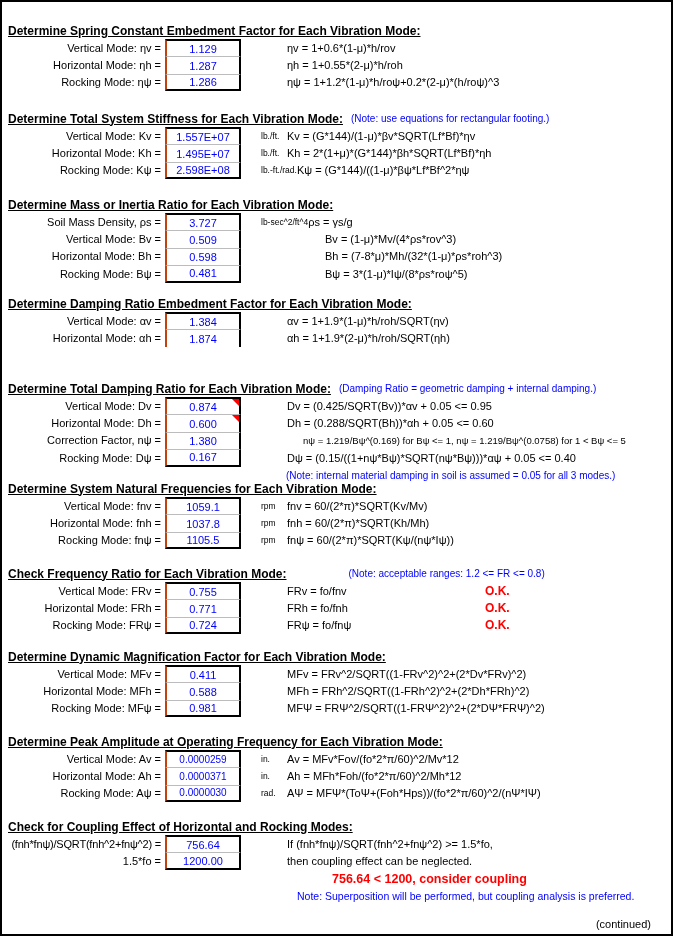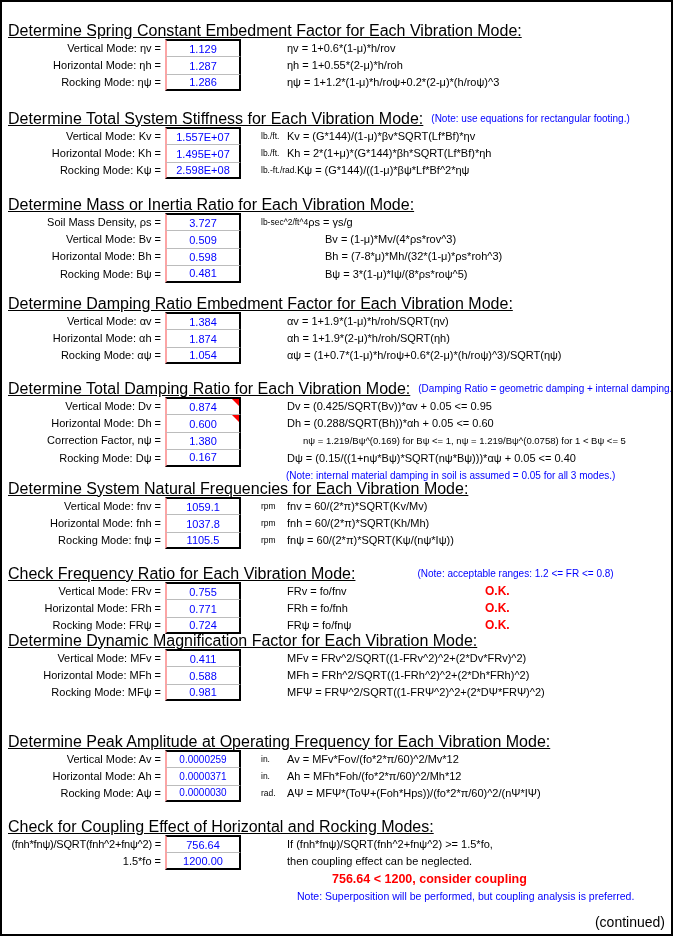--- a/index.html
+++ b/index.html
@@ -4,51 +4,51 @@
 <style>
   html,body{margin:0;padding:0;background:#fff;}
   .page{
     position:relative;width:673px;height:936px;box-sizing:border-box;
     border:2px solid #000;background:#fff;overflow:hidden;
     font-family:"Liberation Sans",sans-serif;font-size:11px;color:#000;
     --value:#0000ff;--note:#0000ff;--alert:#ff0000;
   }
   .section{position:absolute;left:6px;width:662px;}
   #s0{top:20px}#s1{top:108px}#s2{top:194px}#s3{top:293px}#s4{top:378px}
-  #s5{top:478px}#s6{top:563px}#s7{top:630px}#s8{top:731px}#s9{top:816px}
+  #s5{top:478px}#s6{top:563px}#s7{top:646px}#s8{top:731px}#s9{top:816px}
   .shead{height:17px;display:flex;align-items:center;}
-  .stitle{font-weight:normal;font-size:16px;text-decoration:underline;white-space:nowrap;}
+  .stitle{font-weight:bold;font-size:12px;text-decoration:underline;white-space:nowrap;}
   .snote{color:var(--note);font-size:10px;margin-left:8px;white-space:nowrap;}
   #s6 .snote{margin-left:62px;}
   .rows{display:block;}
   .row{display:flex;align-items:stretch;height:17.4px;position:relative;}
   .lbl{width:157px;display:flex;align-items:center;justify-content:flex-end;
        padding-right:4px;white-space:nowrap;box-sizing:border-box;}
   #s9 .rows .row:nth-child(1) .lbl{font-size:11px;letter-spacing:-0.2px;}
   .vbox{width:76px;box-sizing:border-box;position:relative;
-        border-left:2px solid #fca5a5;border-right:2px solid #000;border-top:1px solid #bcbcbc;
+        border-left:2px solid #c2410c;border-right:2px solid #000;border-top:1px solid #bcbcbc;
         display:flex;align-items:center;justify-content:center;color:var(--value);}
   .row.first .vbox{border-top:2px solid #000;}
   .row.last .vbox{border-bottom:2px solid #000;}
   #s8 .vbox{font-size:10px;}
   .cmark{position:absolute;top:0;right:0;width:0;height:0;
          border-left:7px solid transparent;border-top:7px solid var(--alert);}
   .units{min-width:46px;font-size:8.5px;display:flex;align-items:center;
          padding-left:20px;white-space:nowrap;box-sizing:border-box;}
   .formula{display:flex;align-items:center;white-space:nowrap;}
   #s2 .rows .row:not(.has-units) .formula{padding-left:38px;}
   #s4 .rows .row:nth-child(3) .formula{font-size:9.5px;margin-left:16px;}
   .status{position:absolute;left:477px;top:0;height:100%;display:flex;align-items:center;
           color:var(--alert);font-weight:bold;font-size:12px;}
   .footnote{color:var(--note);font-size:10px;height:17px;display:flex;align-items:center;
             margin-left:278px;white-space:nowrap;}
   #s9 .footnote{margin-left:289px;font-size:10.5px;}
   .warn{color:var(--alert);font-weight:bold;font-size:12.5px;height:18px;
         display:flex;align-items:center;margin-left:324px;white-space:nowrap;}
-  .continued{position:absolute;right:6px;bottom:4px;font-size:14px;}
+  .continued{position:absolute;right:20px;bottom:4px;font-size:11px;}
 </style>
 </head>
 <body>
 
 <div class="page" style="--value: #0000ff; --note: #0000ff; --alert: #ff0000;">
   <div class="continued">(continued)</div>
 <div class="section" id="s0">
       <div class="shead">
         <span class="stitle">Determine Spring Constant Embedment Factor for Each Vibration Mode:</span>
       </div>
@@ -164,28 +164,20 @@
           <span class="formula">αv = 1+1.9*(1-μ)*h/roh/SQRT(ηv)</span>
         </div>
         <div class="row">
           <span class="lbl">Horizontal Mode: αh =</span>
           <div class="vbox">
             <span class="vtext">1.874</span>
           </div>
           <span class="units"></span>
           <span class="formula">αh = 1+1.9*(2-μ)*h/roh/SQRT(ηh)</span>
         </div>
-        <div class="row last">
-          <span class="lbl">Rocking Mode: αψ =</span>
-          <div class="vbox">
-            <span class="vtext">1.054</span>
-          </div>
-          <span class="units"></span>
-          <span class="formula">αψ = (1+0.7*(1-μ)*h/roψ+0.6*(2-μ)*(h/roψ)^3)/SQRT(ηψ)</span>
-        </div>
       </div>
     </div>
     <div class="section" id="s4">
       <div class="shead">
         <span class="stitle">Determine Total Damping Ratio for Each Vibration Mode:</span>
         <span class="snote">(Damping Ratio = geometric damping + internal damping.)</span>
       </div>
       <div class="rows">
         <div class="row first">
           <span class="lbl">Vertical Mode: Dv =</span>

